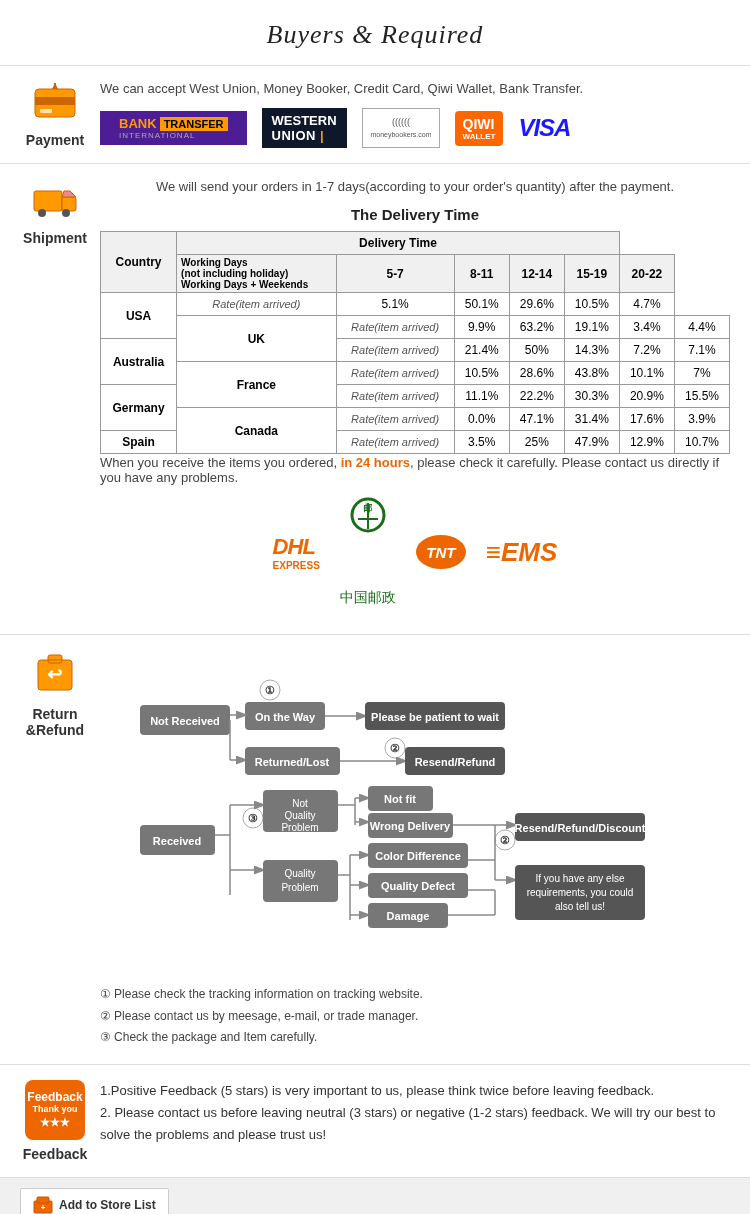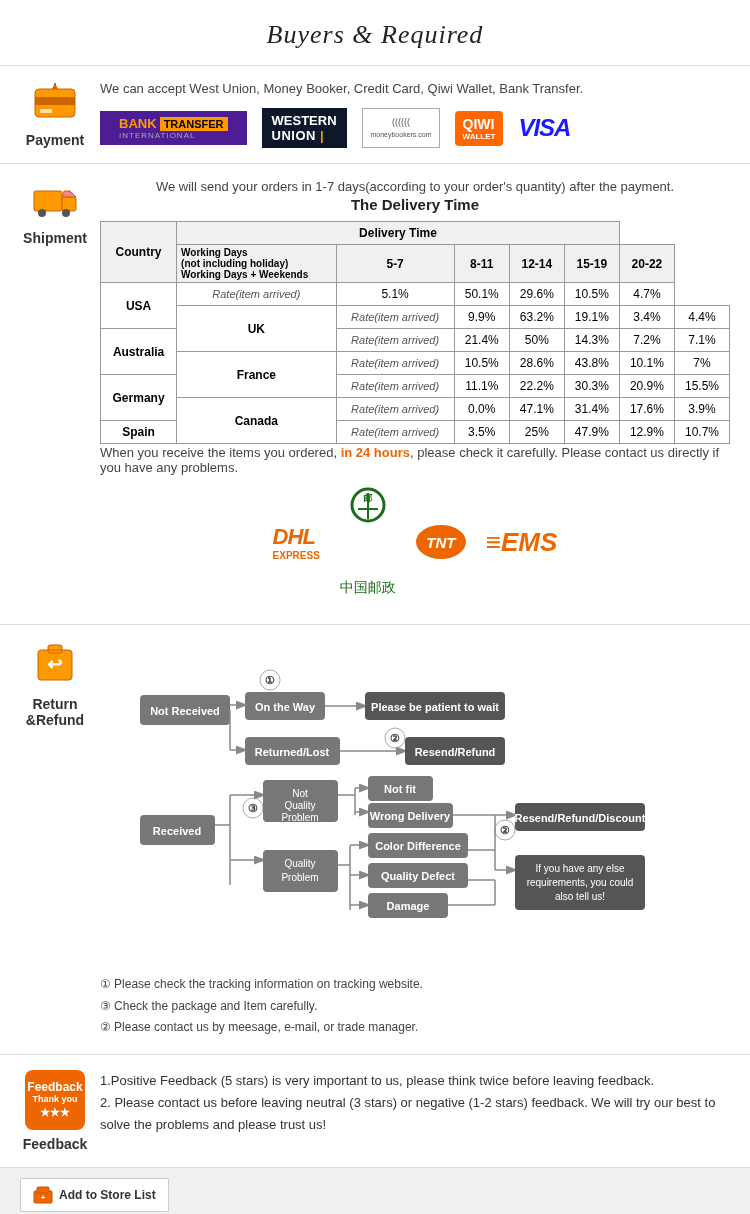--- a/index.html
+++ b/index.html
@@ -104,21 +104,21 @@
       font-weight: bold;
       color: #1a1aff;
       letter-spacing: -1px;
     }
 
     
     .shipment-note {
       font-size: 13px;
       color: #444;
       text-align: center;
-      margin-bottom: 2px;
+      margin-bottom: 12px;
     }
     .delivery-title {
       text-align: center;
       font-size: 15px;
       font-weight: bold;
       margin-bottom: 8px;
       color: #222;
     }
     .delivery-table {
       width: 100%;
@@ -543,22 +543,22 @@
         <text x="445" y="260" text-anchor="middle" font-size="10" fill="#fff" font-family="Arial">also tell us!</text>
 
         <line x1="333" y1="240" x2="360" y2="240" stroke="#888" stroke-width="1.5"></line>
         <line x1="313" y1="265" x2="360" y2="265" stroke="#888" stroke-width="1.5"></line>
         <line x1="360" y1="240" x2="360" y2="265" stroke="#888" stroke-width="1.5"></line>
 
       </svg>
 
       <div class="flow-notes">
         <div>① Please check the tracking information on tracking website.</div>
+        <div>② Please contact us by meesage, e-mail, or trade manager.</div>
         <div>③ Check the package and Item carefully.</div>
-        <div>② Please contact us by meesage, e-mail, or trade manager.</div>
       </div>
     </div>
   </div>
 
   <div class="section-row">
     <div class="section-icon">
       <div class="feedback-icon">
         <div style="font-size:12px;font-weight:bold;">Feedback</div>
         <div style="font-size:9px;">Thank you</div>
         <div style="margin-top:2px;">★★★</div>

